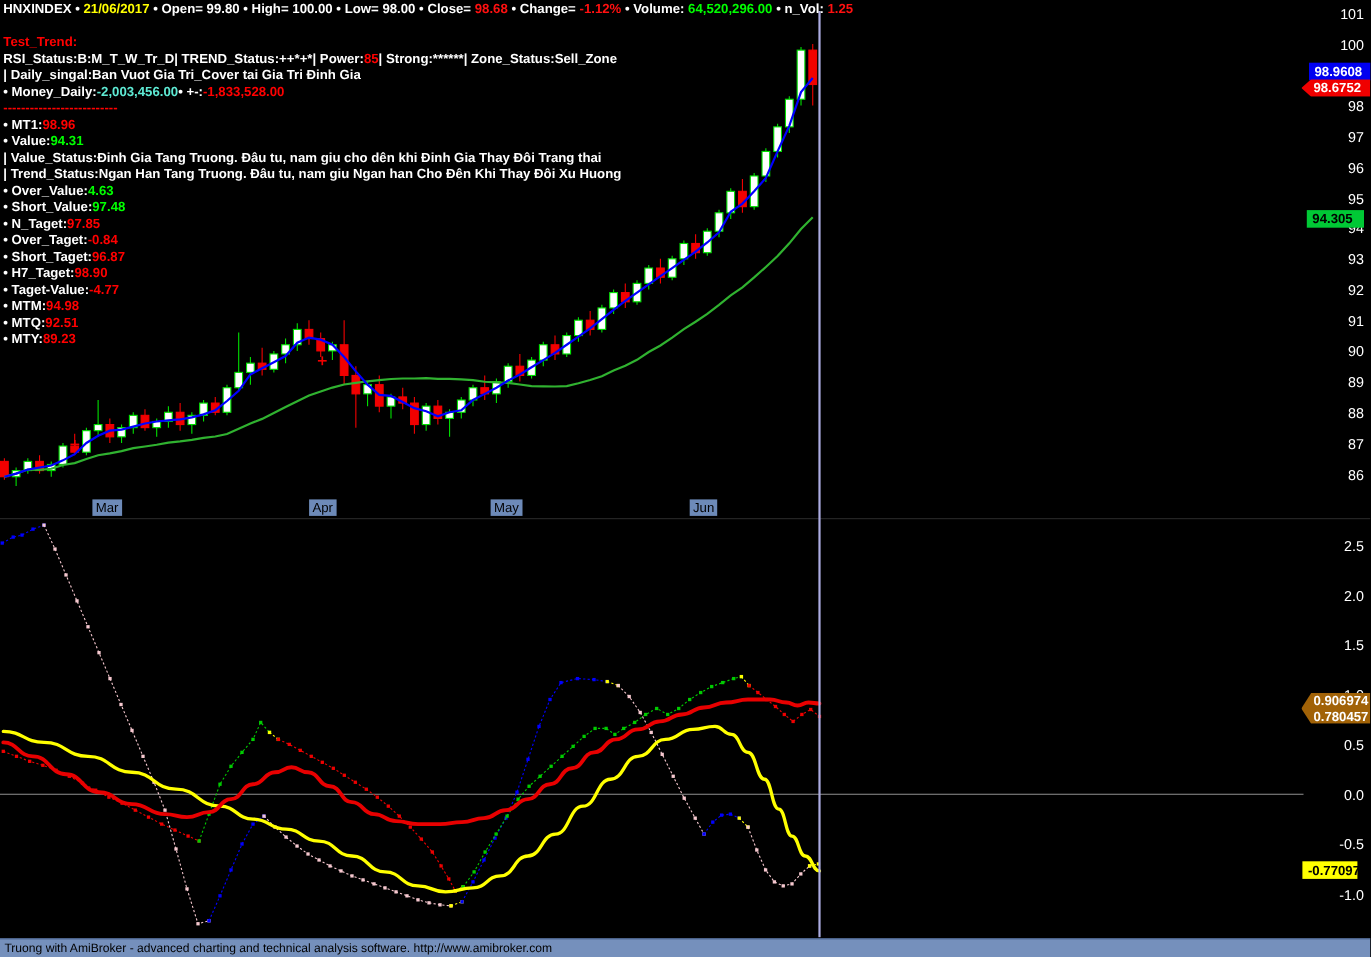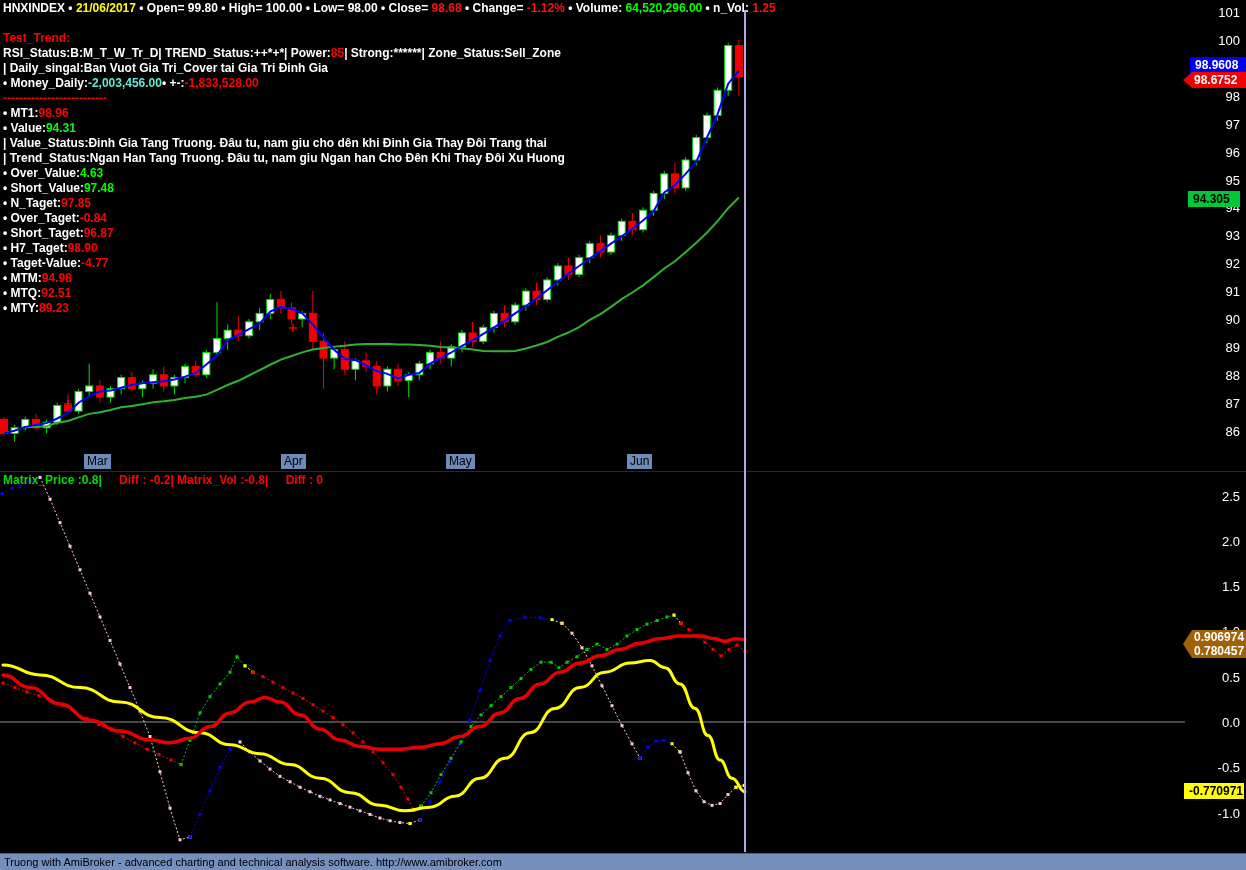--- a/index.html
+++ b/index.html
@@ -402,25 +402,20 @@
       <path d="M3,664.922 C21.5,664.922 21.5,674.888 40,674.888 C60,674.888 60,687.572 80,687.572 C100,687.572 100,702.068 120,702.068 C140,702.068 140,717.47 160,717.47 C180,717.47 180,732.872 200,732.872 C215,732.872 215,744.65 230,744.65 C245,744.65 245,753.71 260,753.71 C275,753.71 275,764.582 290,764.582 C305,764.582 305,778.172 320,778.172 C335,778.172 335,792.668 350,792.668 C365,792.668 365,805.352 380,805.352 C392.5,805.352 392.5,810.788 405,810.788 C417.5,810.788 417.5,807.164 430,807.164 C442.5,807.164 442.5,796.292 455,796.292 C467.5,796.292 467.5,778.172 480,778.172 C492.5,778.172 492.5,758.24 505,758.24 C517.5,758.24 517.5,732.872 530,732.872 C542.5,732.872 542.5,708.41 555,708.41 C567.5,708.41 567.5,687.572 580,687.572 C592.5,687.572 592.5,672.17 605,672.17 C617.5,672.17 617.5,663.11 630,663.11 C640,663.11 640,660.392 650,660.392 C657.5,660.392 657.5,667.64 665,667.64 C672.5,667.64 672.5,683.948 680,683.948 C687.5,683.948 687.5,708.41 695,708.41 C701.5,708.41 701.5,735.59 708,735.59 C714,735.59 714,760.052 720,760.052 C726,760.052 726,778.172 732,778.172 C738.5,778.172 738.5,791.762 745,791.762" fill="none" stroke="#FFFF00" stroke-width="3" stroke-linecap="round"></path>
       <path d="M3,674.888 C16.5,674.888 16.5,687.572 30,687.572 C45,687.572 45,703.88 60,703.88 C75,703.88 75,720.188 90,720.188 C105,720.188 105,731.06 120,731.06 C135,731.06 135,740.12 150,740.12 C160,740.12 160,742.838 170,742.838 C180,742.838 180,738.308 190,738.308 C200,738.308 200,726.53 210,726.53 C220,726.53 220,712.94 230,712.94 C240,712.94 240,702.068 250,702.068 C257.5,702.068 257.5,697.538 265,697.538 C272.5,697.538 272.5,702.068 280,702.068 C290,702.068 290,714.752 300,714.752 C310,714.752 310,729.248 320,729.248 C330,729.248 330,740.12 340,740.12 C350,740.12 350,746.462 360,746.462 C370,746.462 370,749.18 380,749.18 C390,749.18 390,749.18 400,749.18 C410,749.18 410,747.368 420,747.368 C430,747.368 430,743.744 440,743.744 C450,743.744 450,736.496 460,736.496 C470,736.496 470,726.53 480,726.53 C490,726.53 490,712.94 500,712.94 C510,712.94 510,698.444 520,698.444 C530,698.444 530,683.948 540,683.948 C550,683.948 550,672.17 560,672.17 C570,672.17 570,663.11 580,663.11 C590,663.11 590,655.862 600,655.862 C610,655.862 610,649.52 620,649.52 C630,649.52 630,643.178 640,643.178 C650,643.178 650,638.648 660,638.648 C670,638.648 670,635.9300000000001 680,635.9300000000001 C690,635.9300000000001 690,635.9300000000001 700,635.9300000000001 C707.5,635.9300000000001 707.5,638.648 715,638.648 C720,638.648 720,641.366 725,641.366 C730,641.366 730,638.648 735,638.648 C740,638.648 740,639.554 745,639.554" fill="none" stroke="#E80000" stroke-width="3.5" stroke-linecap="round"></path>
     </svg>
   <div id="panel-divider"></div>
   <div id="months-row">
       <div class="month-label" style="left: 84px; top: 454px;">Mar</div>
       <div class="month-label" style="left: 281px; top: 454px;">Apr</div>
       <div class="month-label" style="left: 446px; top: 454px;">May</div>
       <div class="month-label" style="left: 627px; top: 454px;">Jun</div>
     </div>
-  <div id="osc-title">
-    <span style="color:#00DD00;">Matrix_Price :0.8|</span>
-    <span style="color:#FF0000;margin-left:14px;">Diff : -0.2| Matrix_Vol :-0.8|</span>
-    <span style="color:#FF0000;margin-left:14px;">Diff : 0</span>
-  </div>
   <div id="main-ticks">
       <div class="axis-tick" style="top: 5.1px;">101</div>
       <div class="axis-tick" style="top: 33px;">100</div>
       <div class="axis-tick" style="top: 60.9px;">99</div>
       <div class="axis-tick" style="top: 88.8px;">98</div>
       <div class="axis-tick" style="top: 116.7px;">97</div>
       <div class="axis-tick" style="top: 144.6px;">96</div>
       <div class="axis-tick" style="top: 172.5px;">95</div>
       <div class="axis-tick" style="top: 200.4px;">94</div>
       <div class="axis-tick" style="top: 228.3px;">93</div>
@@ -444,16 +439,16 @@
     </div>
   <div id="cursor-line"></div>
 
   <div class="tag tag-plain" id="tag-fast-ma" style="left: 1190px; top: 57px; width: 67px; box-sizing: border-box; background: rgb(0, 0, 240); color: rgb(255, 255, 255);">98.9608</div>
   <div class="tag tag-arrow" id="tag-last-price" style="left: 1183px; top: 72px; width: 63px; box-sizing: border-box; background: rgb(240, 0, 0); color: rgb(255, 255, 255);">98.6752</div>
   <div class="tag tag-plain" id="tag-slow-ma" style="left: 1188px; top: 191px; width: 52px; box-sizing: border-box; background: rgb(0, 200, 53); color: rgb(0, 0, 0);">94.305</div>
   <div id="tag-osc-red">
     <div>0.906974</div>
     <div>0.780457</div>
   </div>
-  <div class="tag tag-plain" id="tag-osc-yellow" style="left: 1184px; top: 783px; width: 60px; box-sizing: border-box; background: rgb(255, 255, 0); color: rgb(0, 0, 0);">-0.770971</div>
+  <div class="tag tag-plain" id="tag-osc-yellow" style="left: 1184px; top: 783px; width: 50px; box-sizing: border-box; background: rgb(255, 255, 0); color: rgb(0, 0, 0);">-0.770971</div>
 
   <div id="status-bar">Truong with AmiBroker - advanced charting and technical analysis software. http://www.amibroker.com</div>
 </div>
 
 </body></html>

